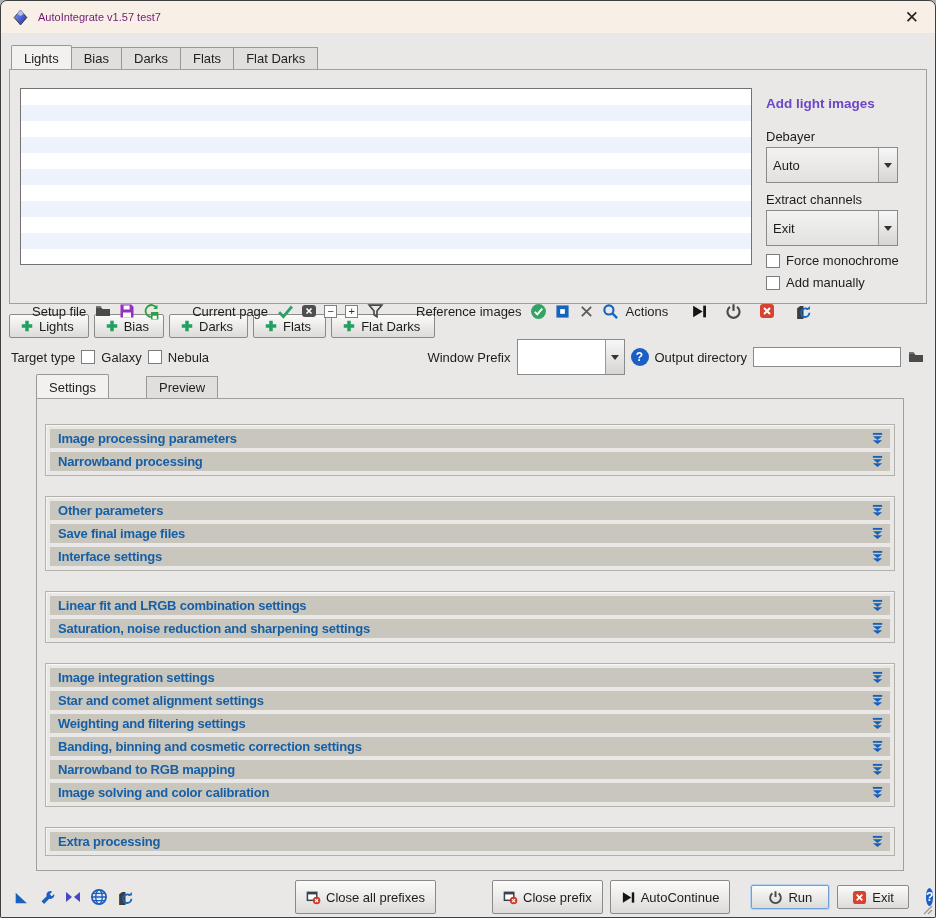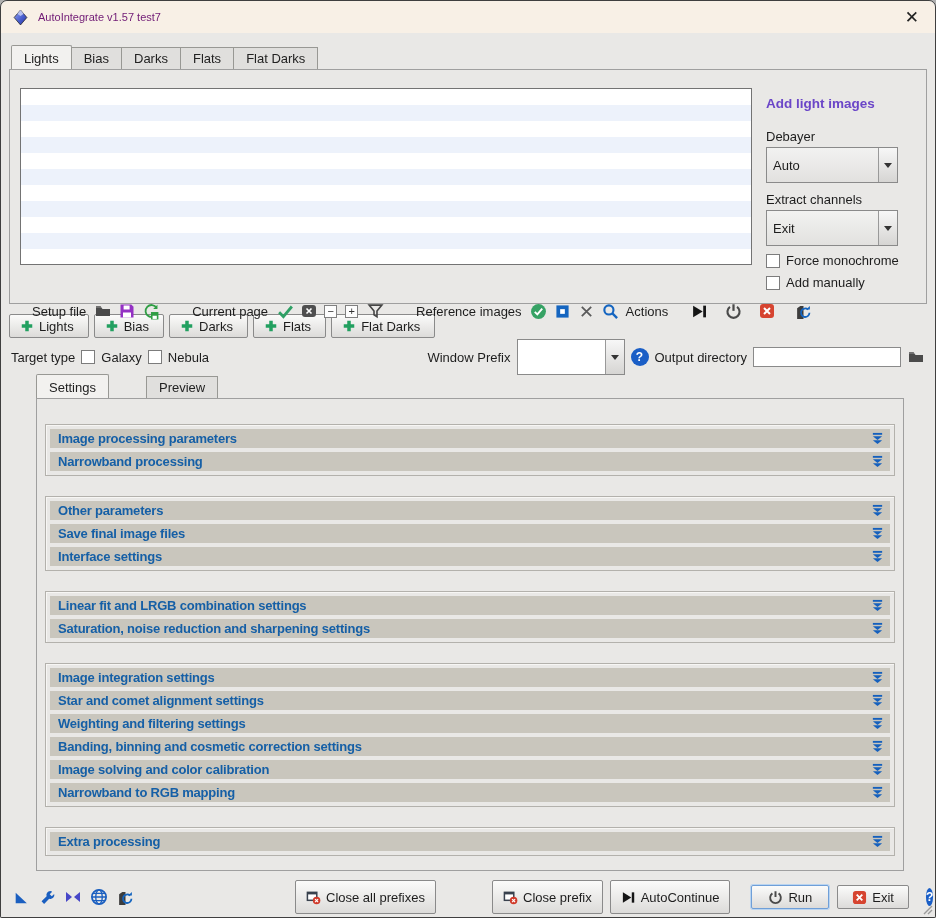--- a/index.html
+++ b/index.html
@@ -420,31 +420,31 @@
         <span class="stext">Banding, binning and cosmetic correction settings</span>
         <span class="chev">
             <svg viewBox="0 0 14 14" width="13" height="13">
               <rect x="2" y="1" width="10" height="2" fill="#1560bd"></rect>
               <path d="M2 4.5h10L7 8.5z" fill="#1560bd"></path>
               <path d="M2 9h10L7 13z" fill="#1560bd"></path>
             </svg>
           </span>
       </div>
       <div class="sbar">
+        <span class="stext">Narrowband to RGB mapping</span>
+        <span class="chev">
+            <svg viewBox="0 0 14 14" width="13" height="13">
+              <rect x="2" y="1" width="10" height="2" fill="#1560bd"></rect>
+              <path d="M2 4.5h10L7 8.5z" fill="#1560bd"></path>
+              <path d="M2 9h10L7 13z" fill="#1560bd"></path>
+            </svg>
+          </span>
+      </div>
+      <div class="sbar">
         <span class="stext">Image solving and color calibration</span>
-        <span class="chev">
-            <svg viewBox="0 0 14 14" width="13" height="13">
-              <rect x="2" y="1" width="10" height="2" fill="#1560bd"></rect>
-              <path d="M2 4.5h10L7 8.5z" fill="#1560bd"></path>
-              <path d="M2 9h10L7 13z" fill="#1560bd"></path>
-            </svg>
-          </span>
-      </div>
-      <div class="sbar">
-        <span class="stext">Narrowband to RGB mapping</span>
         <span class="chev">
             <svg viewBox="0 0 14 14" width="13" height="13">
               <rect x="2" y="1" width="10" height="2" fill="#1560bd"></rect>
               <path d="M2 4.5h10L7 8.5z" fill="#1560bd"></path>
               <path d="M2 9h10L7 13z" fill="#1560bd"></path>
             </svg>
           </span>
       </div>
     </div>
 

